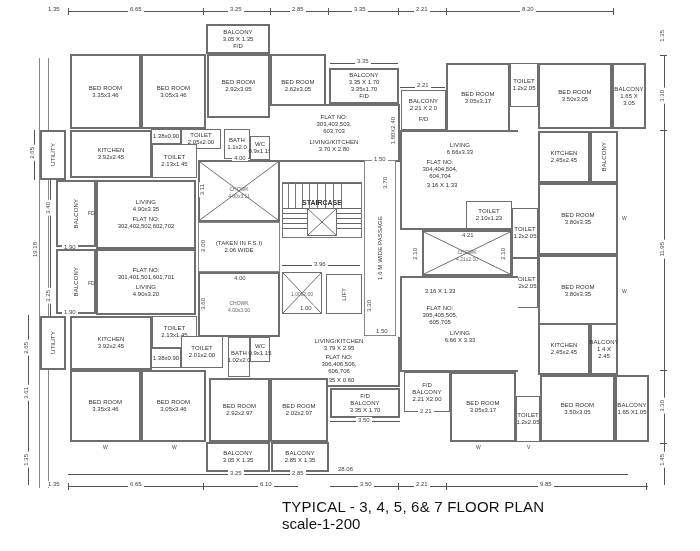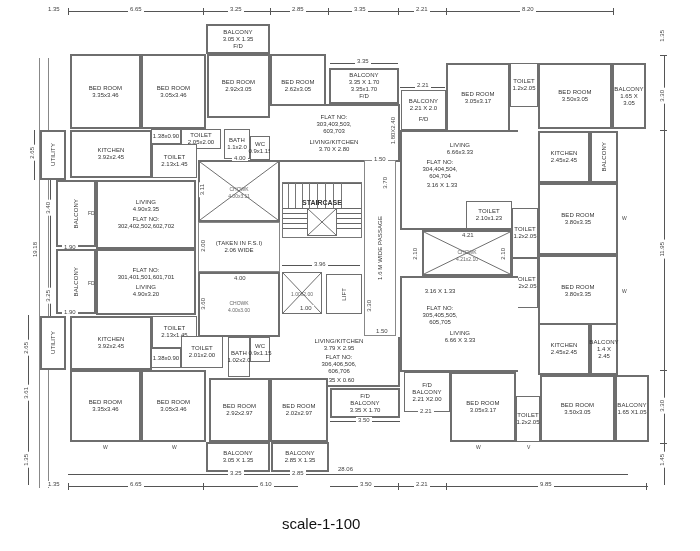--- a/index.html
+++ b/index.html
@@ -439,14 +439,15 @@
   <div class="tick" style="left:398px; top:483px;"></div>
   <div class="tick" style="left:446px; top:483px;"></div>
   <div class="tick" style="left:646px; top:483px;"></div>
   <div class="dim" style="left:46px; top:481px;">1.35</div>
   <div class="dim" style="left:128px; top:481px;">6.65</div>
   <div class="dim" style="left:258px; top:481px;">6.10</div>
   <div class="dim" style="left:358px; top:481px;">3.50</div>
   <div class="dim" style="left:414px; top:481px;">2.21</div>
   <div class="dim" style="left:538px; top:481px;">9.85</div>
 
-  <div class="scale">scale-1-100</div>
+  <div class="title">TYPICAL - 3, 4, 5, 6&amp; 7 FLOOR PLAN</div>
+  <div class="scale">scale-1-200</div>
 </div>
 
 </body></html>

